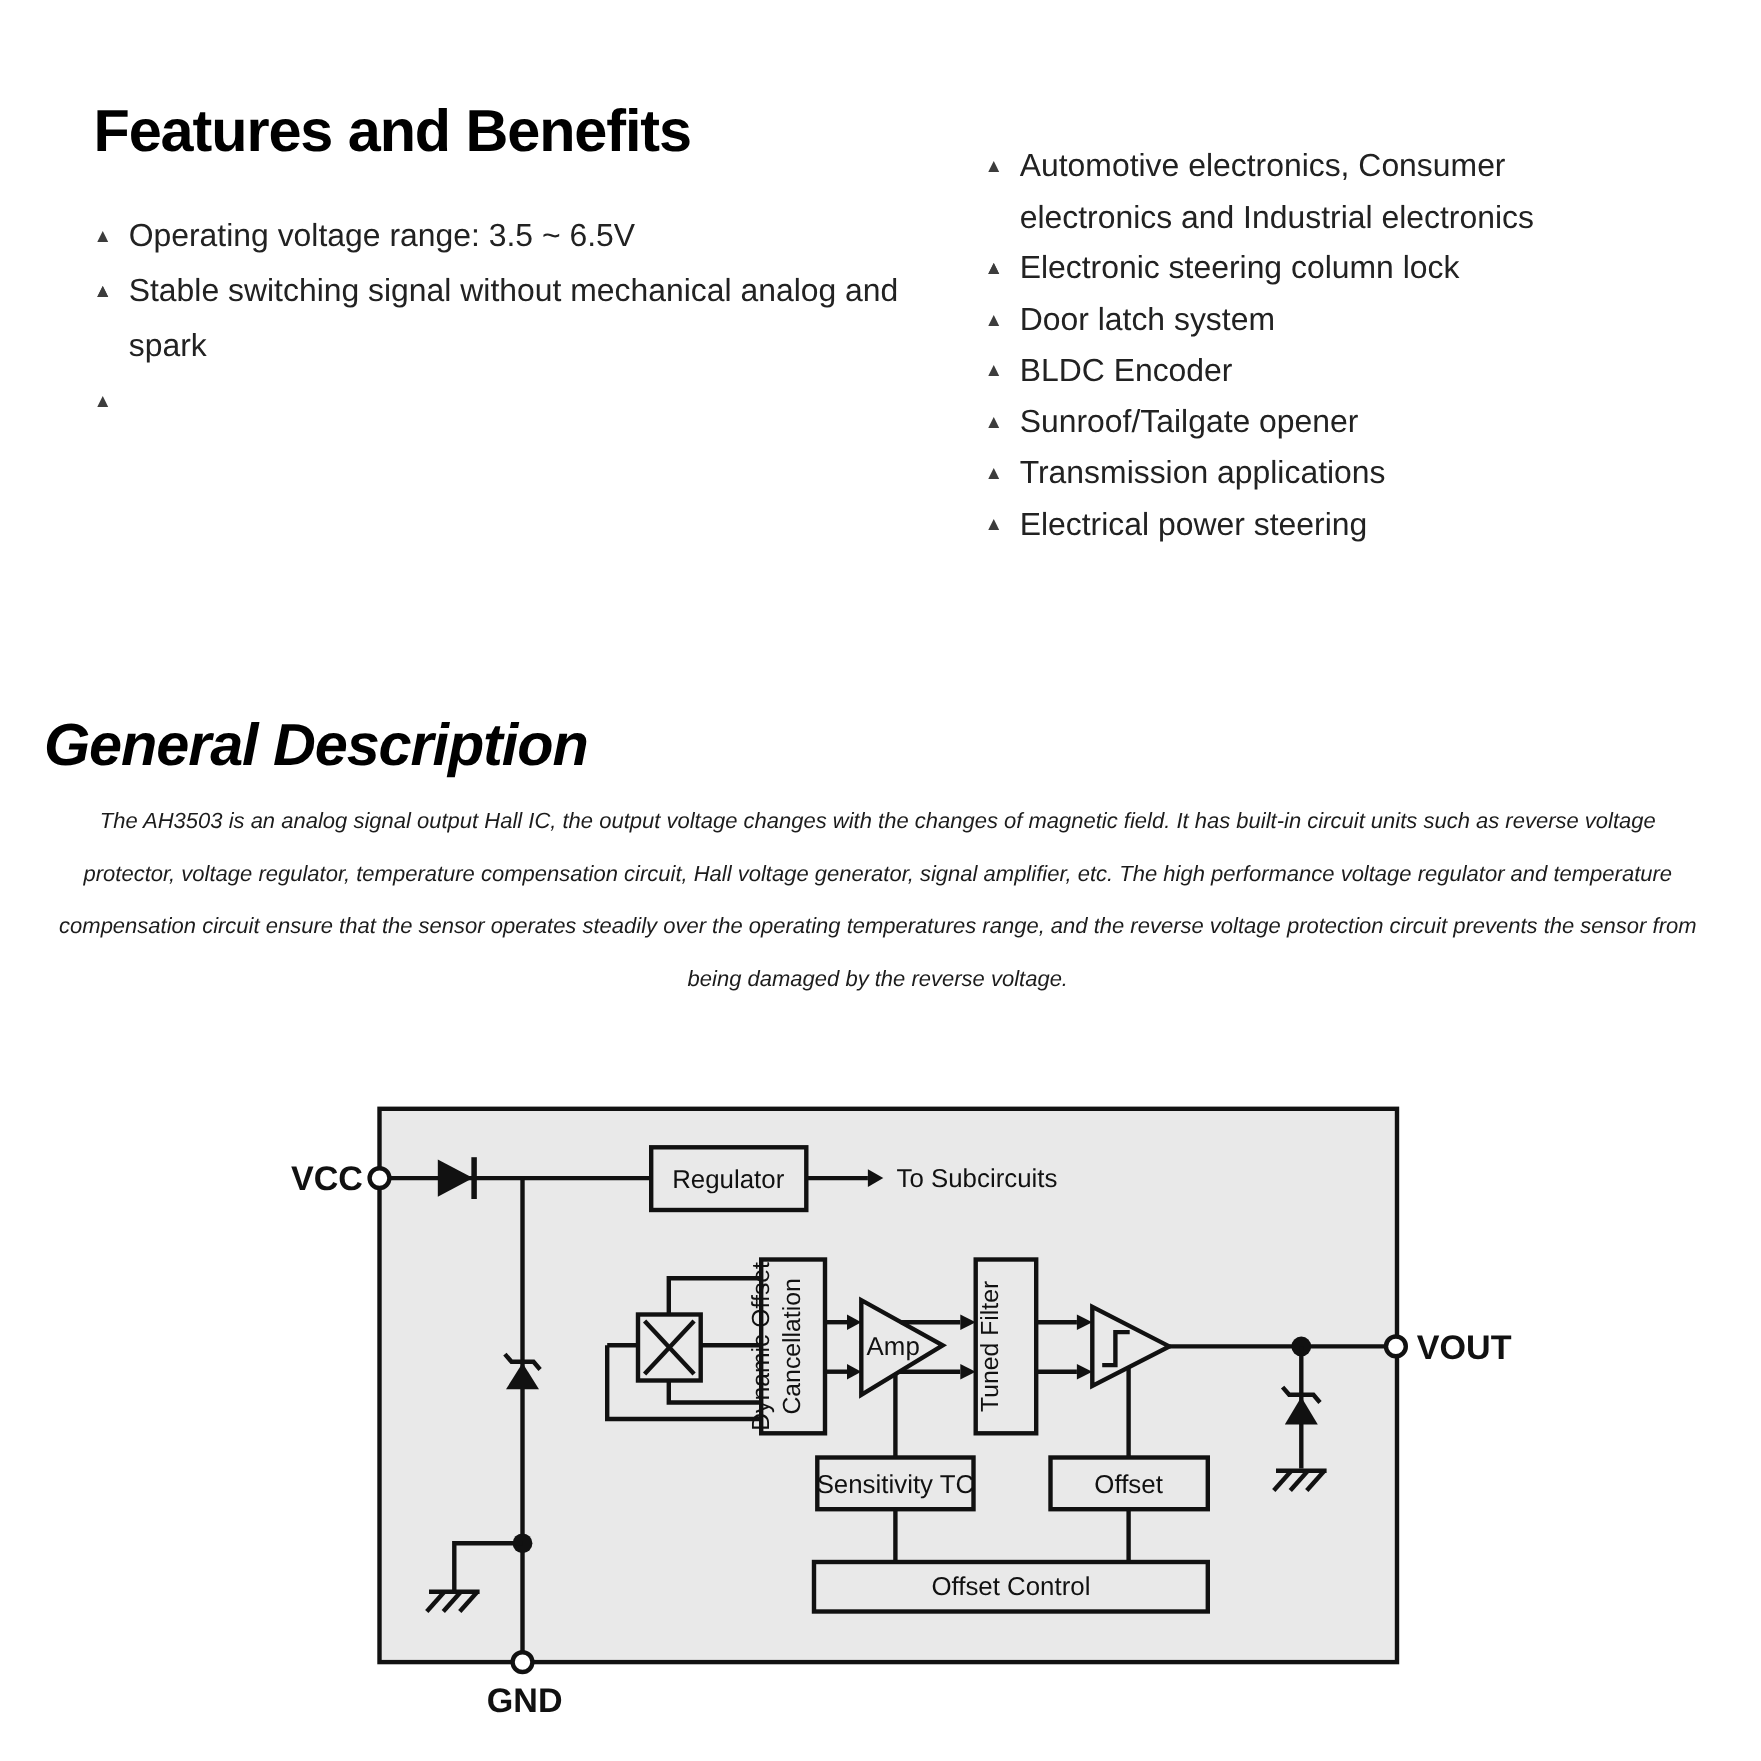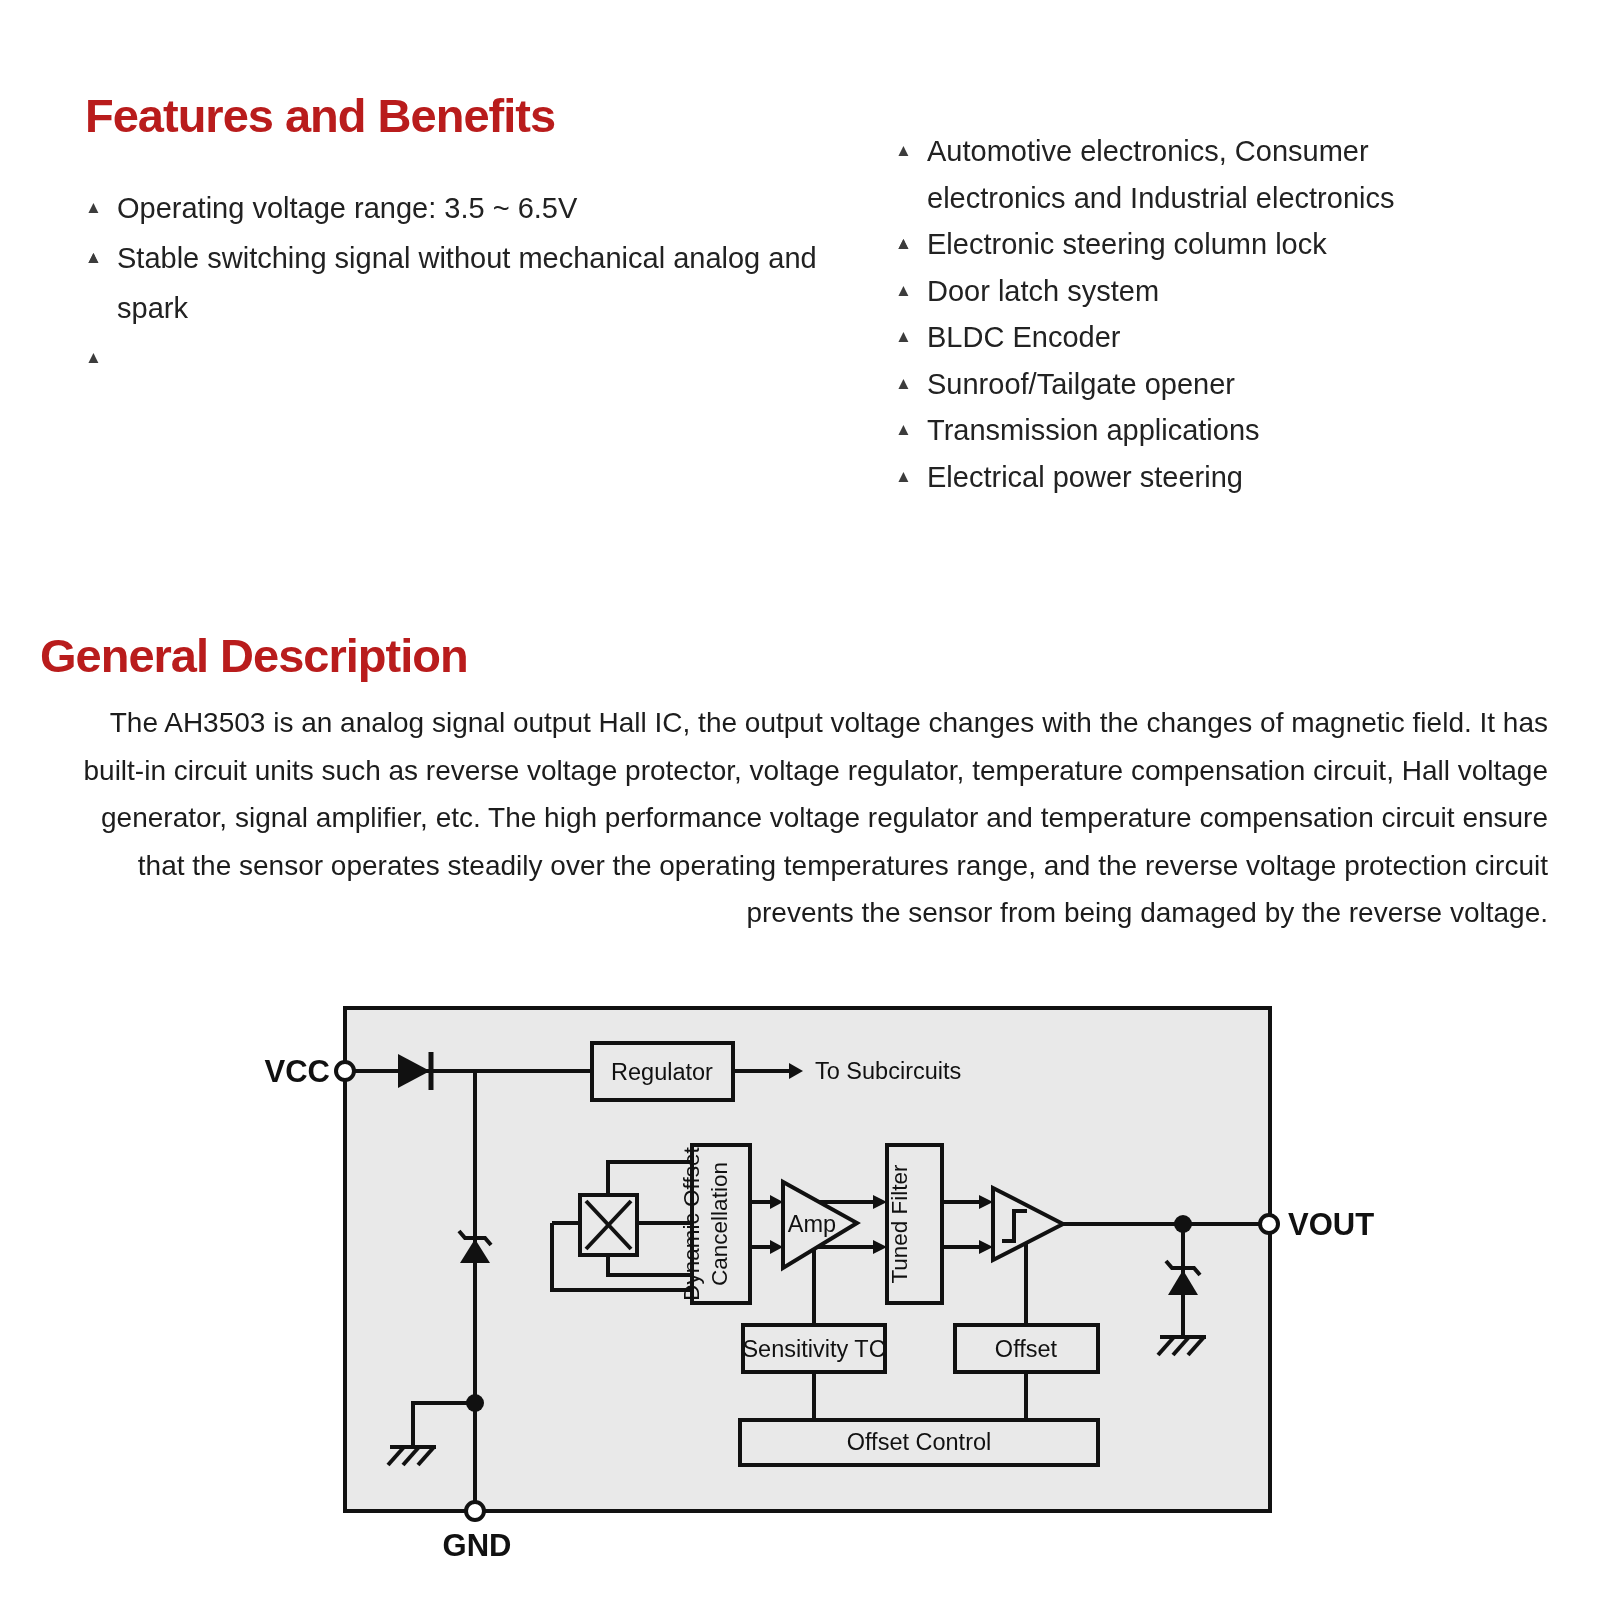--- a/index.html
+++ b/index.html
@@ -1,34 +1,34 @@
 <!DOCTYPE html>
 <html><head>
 <meta charset="utf-8">
 <style>
   html,body{margin:0;padding:0;background:#ffffff;}
   #page{position:relative;width:1601px;height:1601px;background:#ffffff;overflow:hidden;
         font-family:"Liberation Sans","DejaVu Sans",sans-serif;color:#1e1e1e;}
-  h1.sec{font-size:47px;font-weight:bold;color:#b91c1c;letter-spacing:-1px;margin:0;
+  h1.sec{font-size:54px;font-weight:bold;color:#000000;letter-spacing:-1px;margin:0;
          font-family:"Liberation Sans","DejaVu Sans",sans-serif;}
   
   .col-left{position:absolute;left:85px;top:88px;width:740px;}
   .col-right{position:absolute;left:895px;top:88px;width:600px;}
   ul.blist{list-style:none;margin:0;padding:0;}
   .col-left ul.blist{margin-top:40px;}
   .col-right ul.blist{margin-top:40px;}
   ul.blist li{position:relative;font-size:29px;line-height:50px;color:#222;padding-left:32px;}
   .col-right ul.blist li{line-height:46.5px;}
   .col-left ul.blist li .txt{display:inline-block;max-width:705px;vertical-align:top;}
   .col-right ul.blist li .txt{display:inline-block;max-width:558px;vertical-align:top;}
   ul.blist li .blt{position:absolute;left:0;top:0;font-size:17px;color:#3c3c3c;line-height:inherit;}
   
-  .section-desc{position:absolute;left:40px;top:628px;width:1530px;}
-  .section-desc p{margin:16px 0 0 8px;font-size:28px;line-height:47.5px;color:#1c1c1c;
-                  width:1500px;text-align:right;}
+  .section-desc{position:absolute;left:40px;top:646px;width:1530px;font-style:italic;}
+  .section-desc p{margin:16px 0 0 8px;font-size:20px;line-height:47.5px;color:#1c1c1c;
+                  width:1500px;text-align:center;}
   
   #diagram{position:absolute;left:0;top:950px;width:1601px;height:651px;}
   svg text{font-family:"Liberation Sans","DejaVu Sans",sans-serif;fill:#111;}
   svg .pin{font-size:31px;font-weight:bold;}
   svg .lbl{font-size:23.5px;}
   svg .vlbl{font-size:22.5px;}
 </style>
 </head>
 <body>
 

